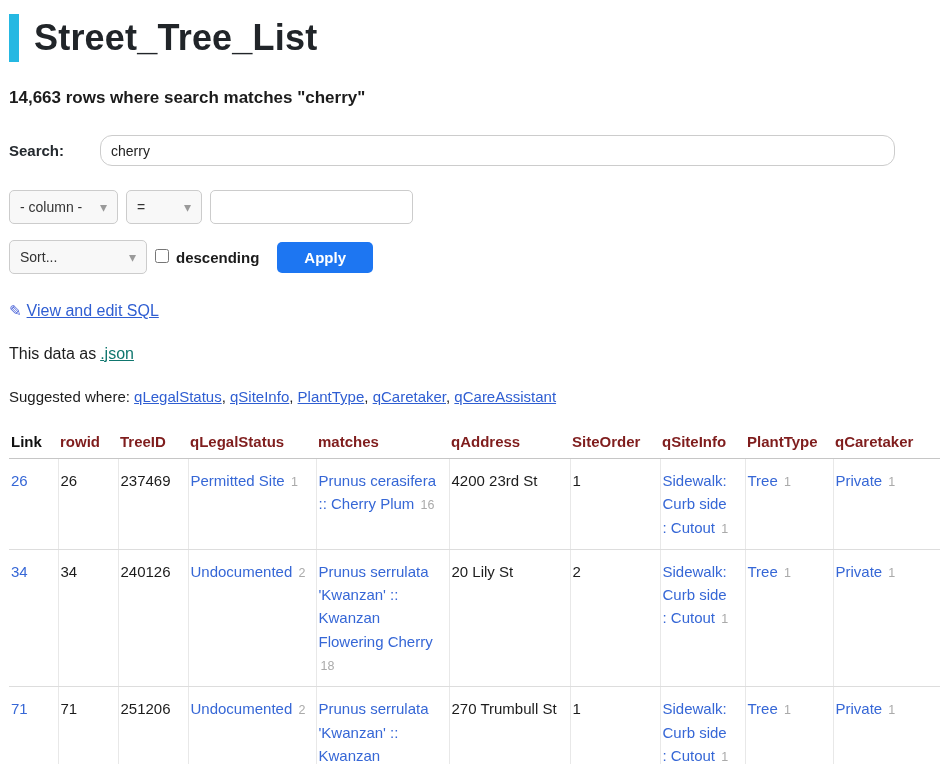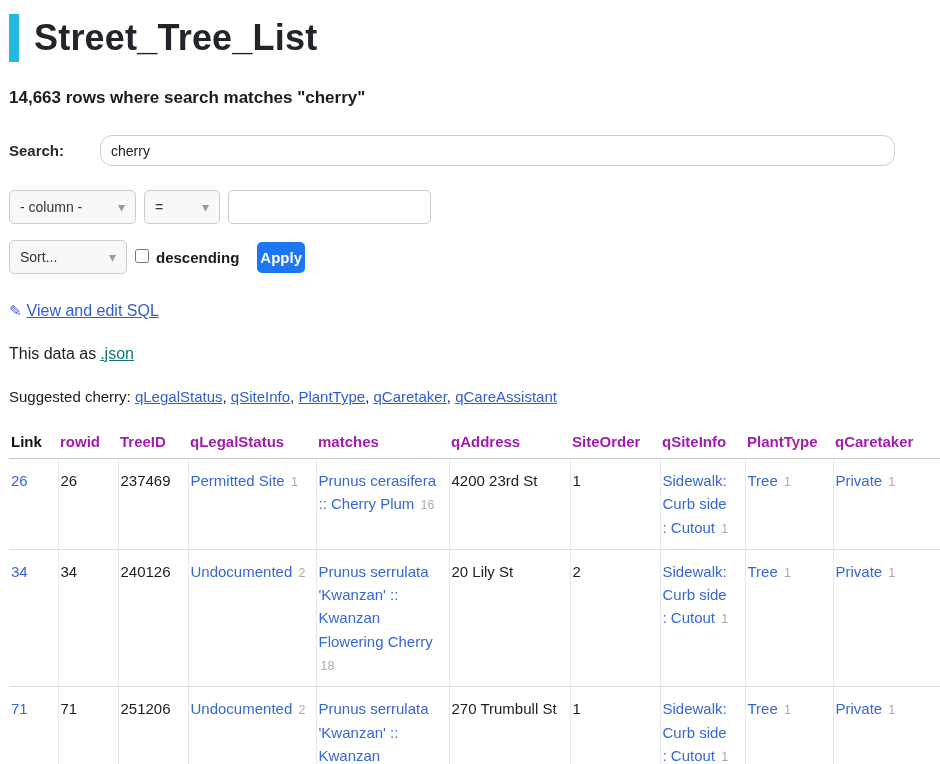--- a/index.html
+++ b/index.html
@@ -33,34 +33,34 @@
   .select-wrap::after {
     content: "▾"; position: absolute; right: 11px; top: 50%;
     transform: translateY(-52%); color: #9a9a9a; font-size: 14px; pointer-events: none;
   }
   select {
     -webkit-appearance: none; appearance: none;
     background: #f8f8f8; border: 1px solid #ccc; border-radius: 5px;
     height: 34px; padding: 0 30px 0 10px; font-size: 14px; color: #333;
     font-family: inherit;
   }
-  .select-column { width: 127px; }
+  .select-column { width: 109px; }
   .select-op { width: 76px; }
-  .select-sort { width: 118px; }
+  .select-sort { width: 138px; }
   .filter-value {
     width: 203px; height: 34px; border: 1px solid #ccc; border-radius: 5px;
     padding: 4px 10px; font-size: 14px; font-family: inherit;
   }
   .sort-row { display: flex; align-items: center; margin-top: 16px; margin-bottom: 28px; }
   .desc-wrap { display: flex; margin-right: 18px; }
   .desc-wrap input[type="checkbox"] { width: 14px; height: 14px; margin-right: 7px; }
   .desc-label { font-weight: bold; font-size: 15px; color: #1c1c1c; }
   .apply-btn {
     background: #1d76f2; color: #fff; border: none; border-radius: 5px;
-    font-weight: bold; font-size: 15px; padding: 7px 3px; cursor: pointer;
+    font-weight: bold; font-size: 15px; padding: 7px 27px; cursor: pointer;
     font-family: inherit;
     text-align: center;
   }
 
   
   a { color: #3062d4; }
   .sql-line { margin-bottom: 25px; font-size: 16px; }
   .pencil-icon { color: #4a63d8; margin-right: 5px; font-size: 15px; }
   .sql-line a { color: #2f5ed2; text-decoration: underline; }
   .data-as-line { margin-bottom: 25px; font-size: 16px; color: #1c1c1c; }
@@ -69,21 +69,21 @@
   .facets-line a { color: #2f5ed2; text-decoration: underline; }
 
   
   table { width: 931px; border-collapse: collapse; table-layout: fixed; }
   th {
     text-align: left; font-size: 15px; font-weight: bold;
     padding: 6px 8px 8px 2px; border-bottom: 1px solid #c6c6c6;
     white-space: nowrap;
   }
   th.th-plain { color: #111; }
-  th a { color: #a21caf; text-decoration: none; }
+  th a { color: #7f1d1d; text-decoration: none; }
   td {
     vertical-align: top; font-size: 15px; line-height: 1.55;
     padding: 10px 10px 10px 2px;
     border-bottom: 1px solid #ddd; border-right: 1px solid #e8e8e8;
     color: #1c1c1c; word-wrap: break-word;
   }
   td:last-child { border-right: none; }
   tr:last-child td { border-bottom: none; }
   td a.cell-link { color: #3667d6; text-decoration: none; }
   .count { color: #aaa; font-size: 12.5px; margin-left: 2px; }
@@ -129,21 +129,21 @@
 
 <p class="sql-line">
   <span class="pencil-icon">✎</span><a href="#">View and edit SQL</a>
 </p>
 
 <p class="data-as-line">
   <span>This data as</span><a href="#">.json</a>
 </p>
 
 <p class="facets-line">
-  <span>Suggested cherry:</span>
+  <span>Suggested where:</span>
   <a href="#">qLegalStatus</a><span>, </span><a href="#">qSiteInfo</a><span>, </span><a href="#">PlantType</a><span>, </span><a href="#">qCaretaker</a><span>, </span><a href="#">qCareAssistant</a>
 </p>
 
 <table>
   <colgroup>
     <col style="width:49px">
       <col style="width:60px">
       <col style="width:70px">
     <col style="width:128px">
       <col style="width:133px">

